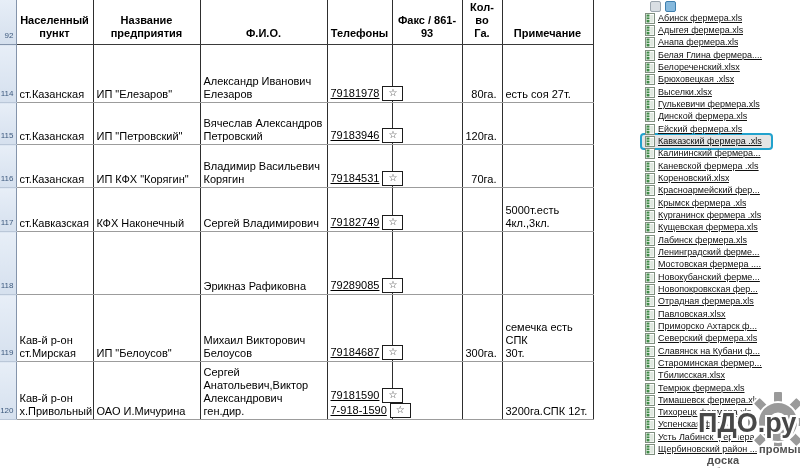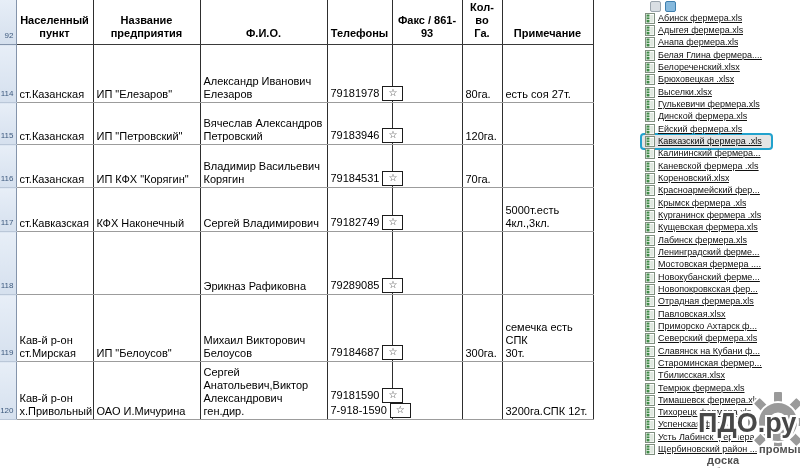--- a/index.html
+++ b/index.html
@@ -21,22 +21,22 @@
   th,td{vertical-align:bottom;font-size:11px;line-height:13px;padding:1px 3px;overflow:hidden;}
   th{font-weight:bold;text-align:center;white-space:pre-line;padding-bottom:4px;
      border-right:1px solid #2e2e2e;border-bottom:1px solid #3a3a3a;}
   td.cell{border-right:1px solid #2e2e2e;border-bottom:1px solid #9c9c9c;}
   .rh{background:linear-gradient(180deg,#e7eef7,#d5e0ee);color:#3d5a7e;font-size:8px;
       font-weight:normal;text-align:right;padding:0 2px 2px 0;
       border-right:1px solid #8494ab !important;border-bottom:1px solid #bac7d8;}
   thead .rh{border-bottom:1px solid #8494ab;}
   .c-settle,.c-name,.c-note{white-space:pre-line;}
   .c-phone{white-space:nowrap;overflow:visible;}
-  .c-area{text-align:left;padding-right:5px;}
-  .phline{line-height:15px;}
+  .c-area{text-align:right;padding-right:5px;}
+  .phline{line-height:15px;text-decoration:underline;}
   .starbox{display:inline-block;width:19px;height:13px;border:1px solid #1c1c1c;background:#fff;
            font-size:10px;line-height:12px;text-align:center;vertical-align:bottom;margin-left:3px;color:#333;}
   
   .top-icons{position:absolute;left:650px;top:1px;display:flex;gap:4px;}
   .mini-icon{width:9px;height:9px;border-radius:2px;}
   .mini-gray{background:#d9dee3;border:1px solid #9aa4ad;}
   .mini-blue{background:#86b9dd;border:1px solid #3f7fae;}
   .files{position:absolute;left:645px;top:12px;width:155px;}
   .fitem{display:flex;align-items:center;height:12.34px;gap:3px;}
   .flabel{font-size:9px;line-height:11px;white-space:nowrap;overflow:hidden;color:#111;text-decoration:underline;}

